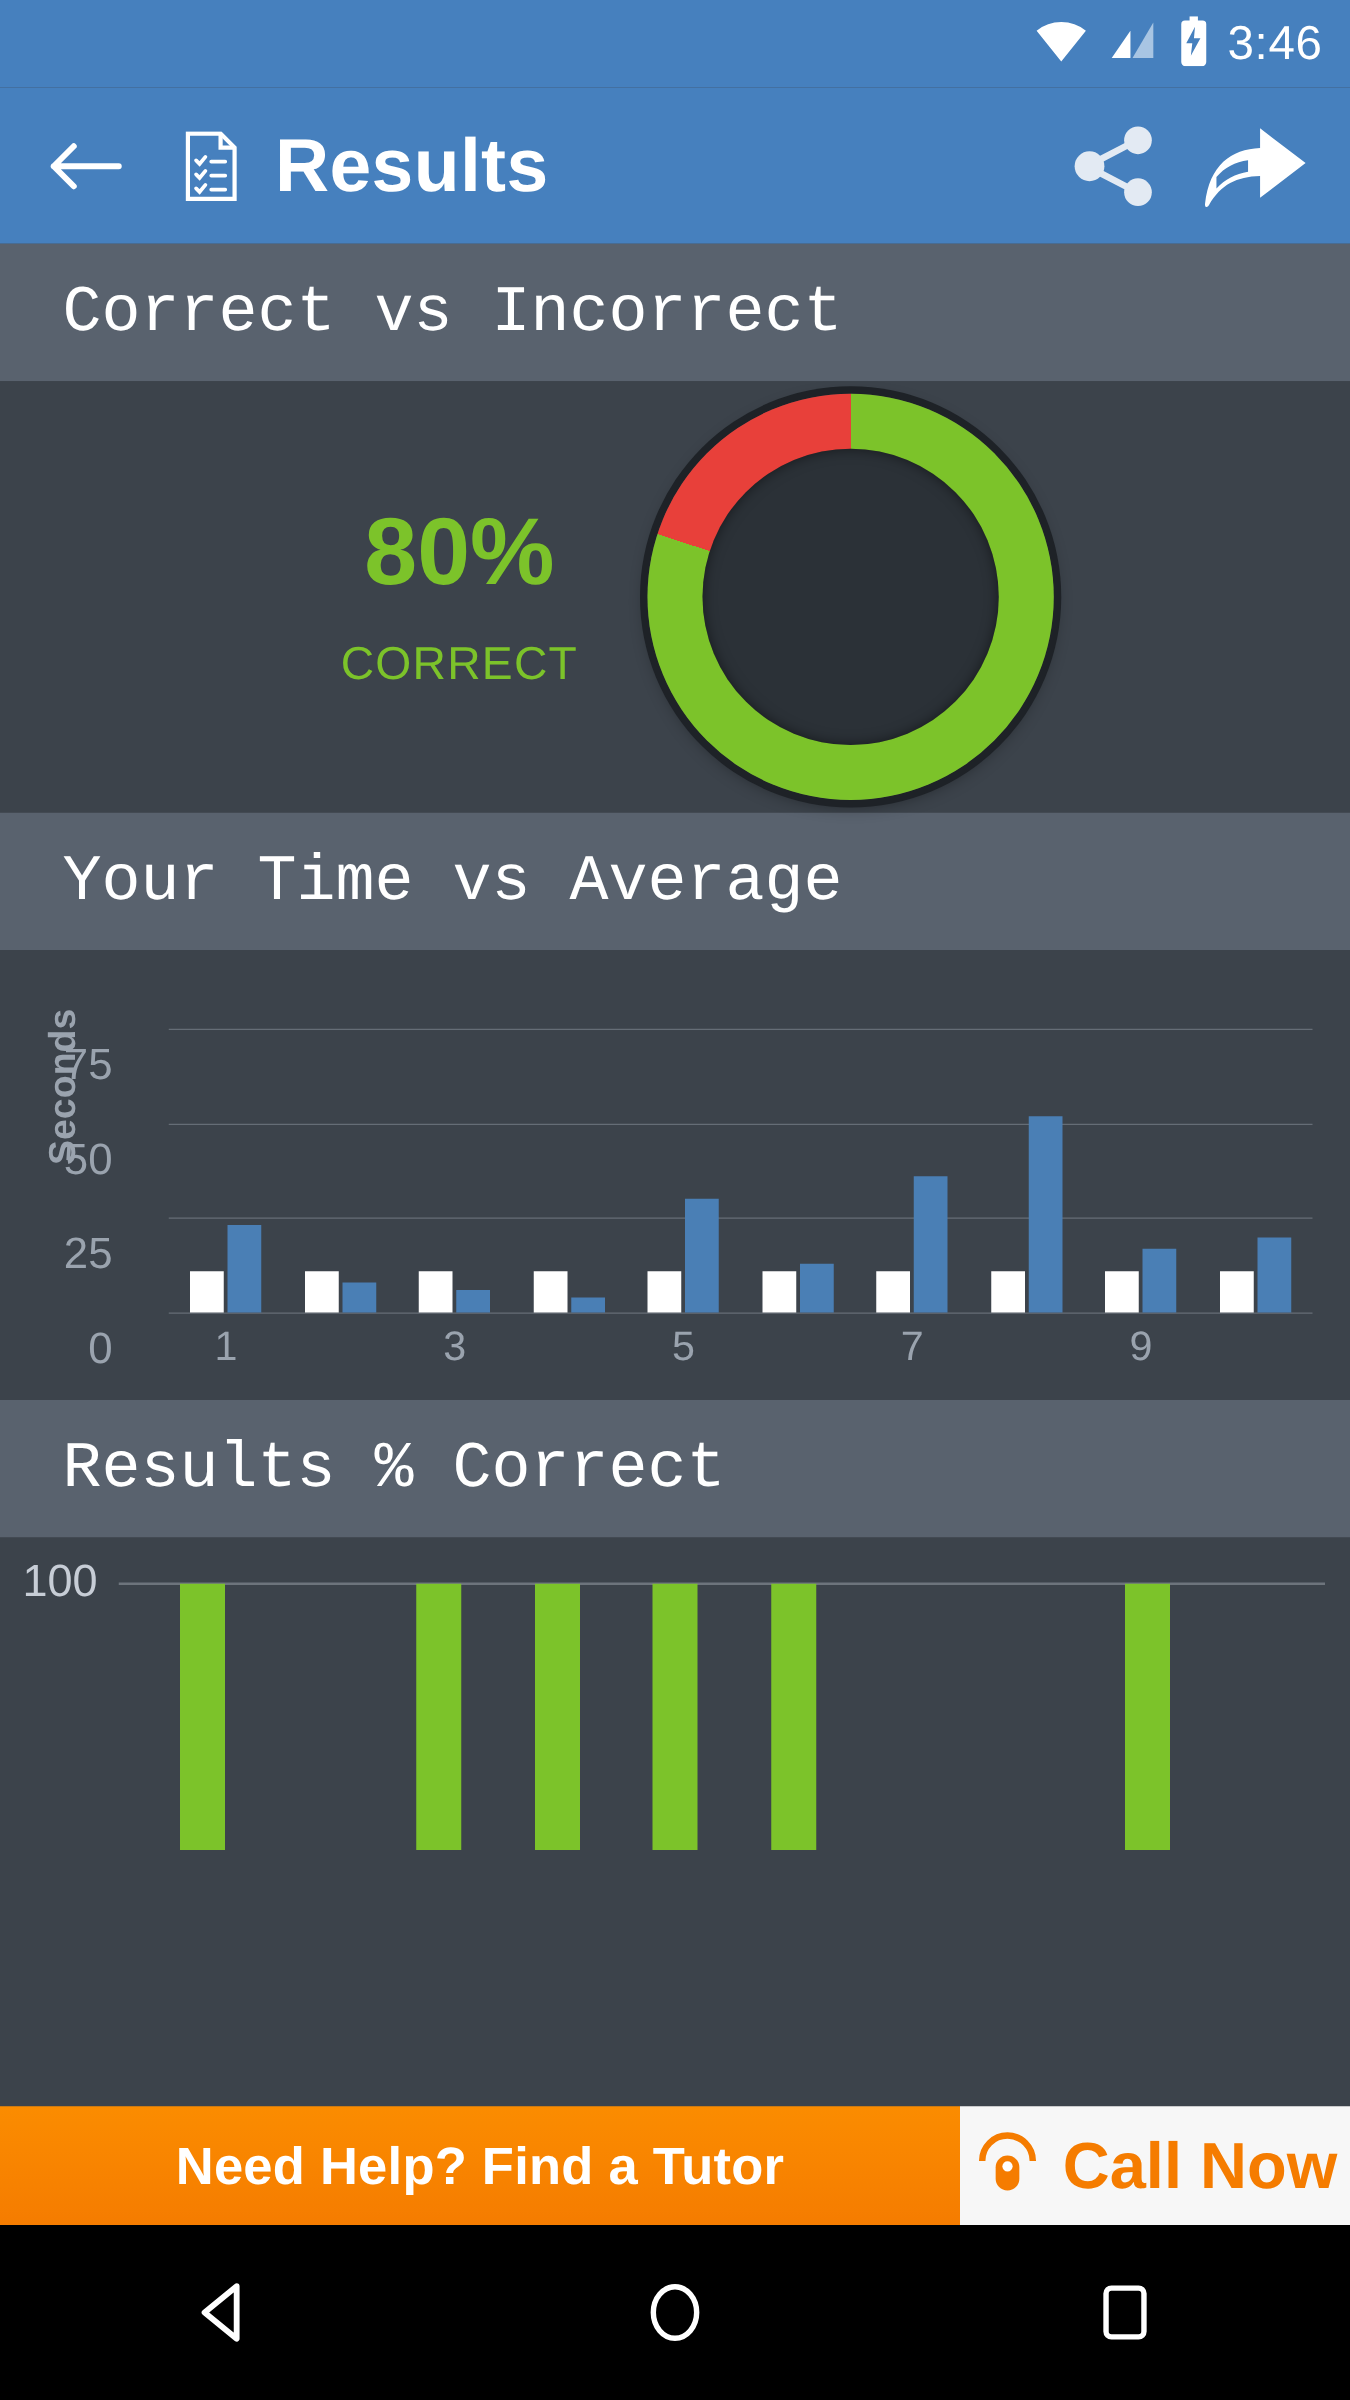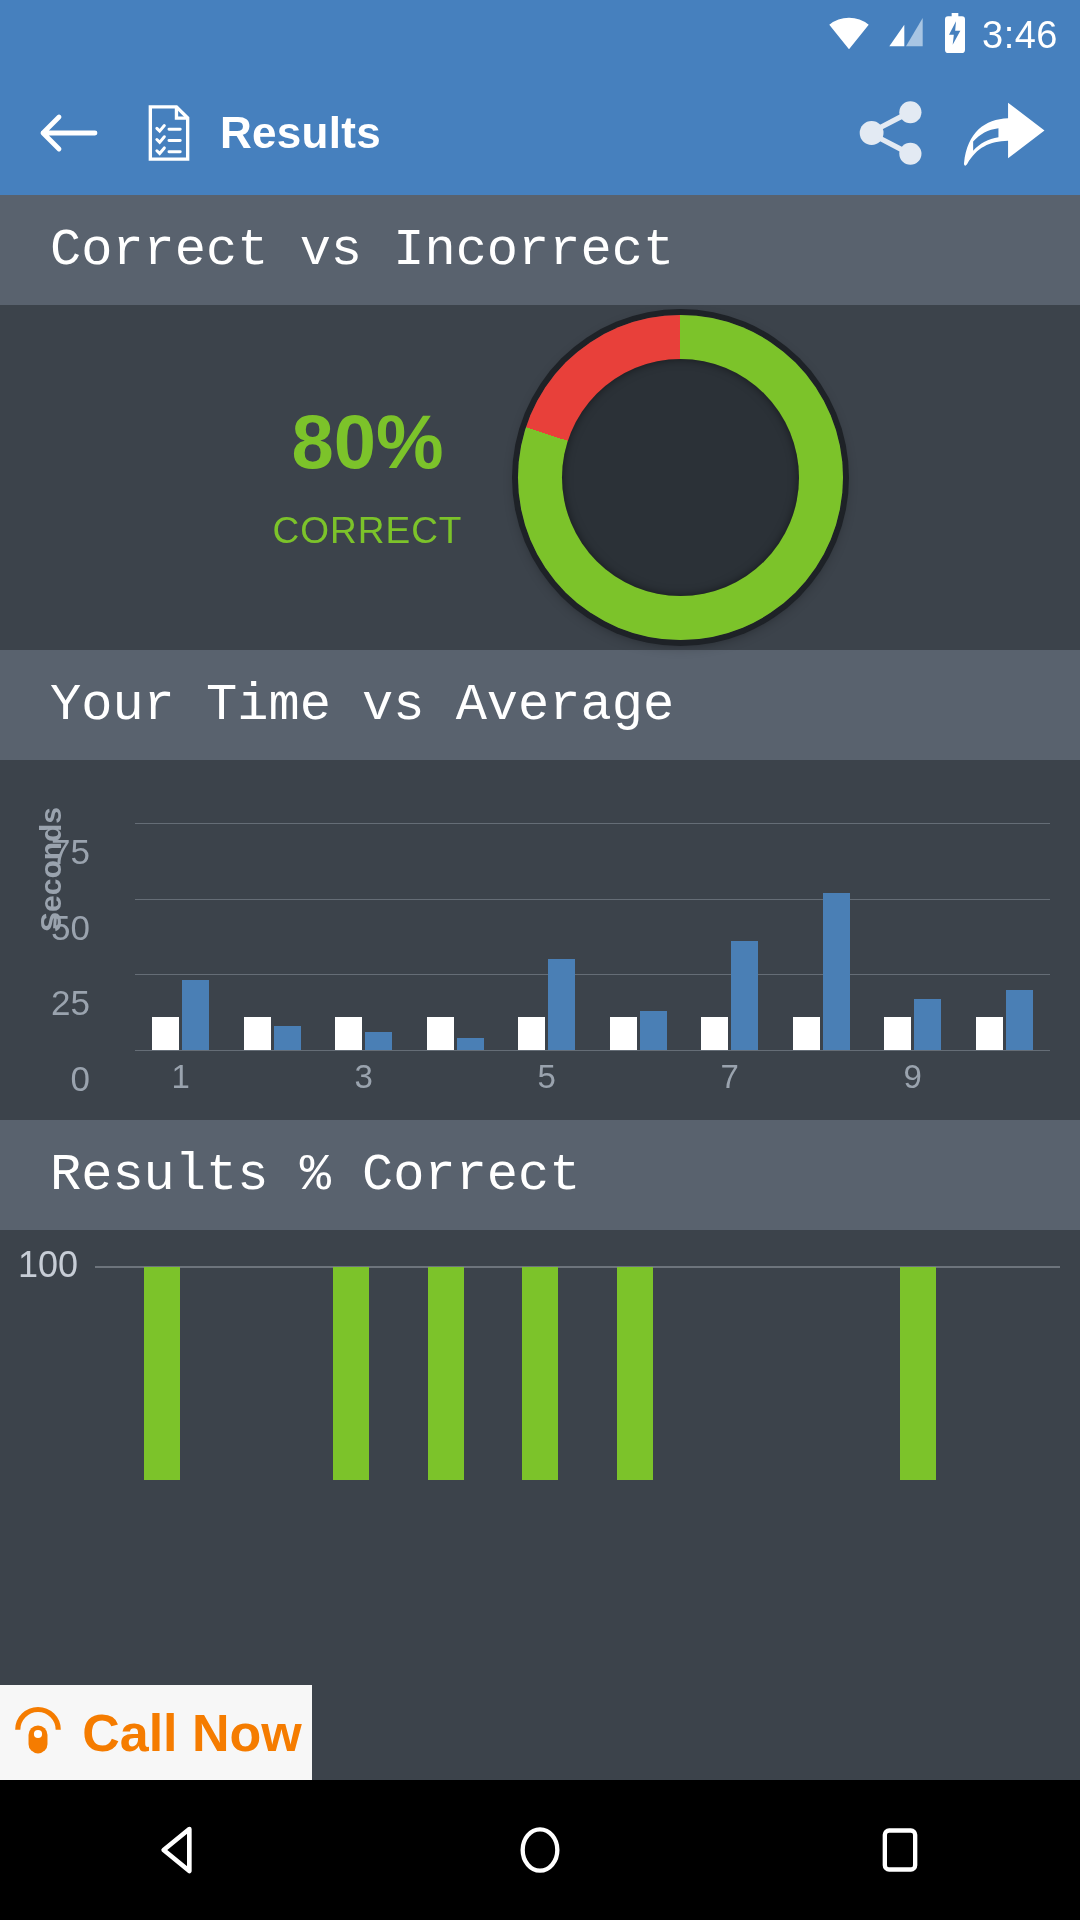--- a/index.html
+++ b/index.html
@@ -23,21 +23,21 @@
   }
 
   
   .app-bar{
     height:125px; background:#4680be;
     display:flex; align-items:center; padding:0 34px;
   }
   .back-btn{ width:70px; height:70px; display:flex; align-items:center; justify-content:center; }
   .title-icon{ margin-left:42px; display:flex; align-items:center; }
   .app-title{
-    color:#fff; font-size:44px; font-weight:bold;
+    color:#fff; font-size:60px; font-weight:bold;
     margin-left:28px; letter-spacing:.3px;
   }
   .app-bar-spacer{ flex:1; }
   .bar-action{ width:86px; height:86px; display:flex; align-items:center; justify-content:center; }
   .bar-action + .bar-action{ margin-left:26px; }
 
   
   .section-band{
     background:#59626e; height:110px;
     display:flex; align-items:center; padding-left:50px;
@@ -330,20 +330,23 @@
       <div class="gbar-slot"></div>
       <div class="gbar-slot"></div>
       <div class="gbar-slot">
         <div class="gbar" style="height: 213px; background: rgb(124, 195, 42);"></div>
       </div>
       <div class="gbar-slot"></div>
     </div>
 </div>
 
 <div class="ad-banner">
+  <div class="ad-main">
+    <div class="ad-main-text">Need Help? Find a Tutor</div>
+  </div>
   <div class="ad-cta">
     <span>
       <svg width="56" height="52" viewBox="0 0 26 24">
         <path fill="none" stroke="#f57c00" stroke-width="2.4" d="M3.6 11.4a9.4 9.4 0 0 1 18.8 0"></path>
         <rect x="8.6" y="9.4" width="8.8" height="13" rx="4.4" fill="#f57c00"></rect>
         <circle cx="13" cy="13.4" r="1.9" fill="#fff"></circle>
       </svg>
     </span>
     <span class="ad-cta-text">Call Now</span>
   </div>

